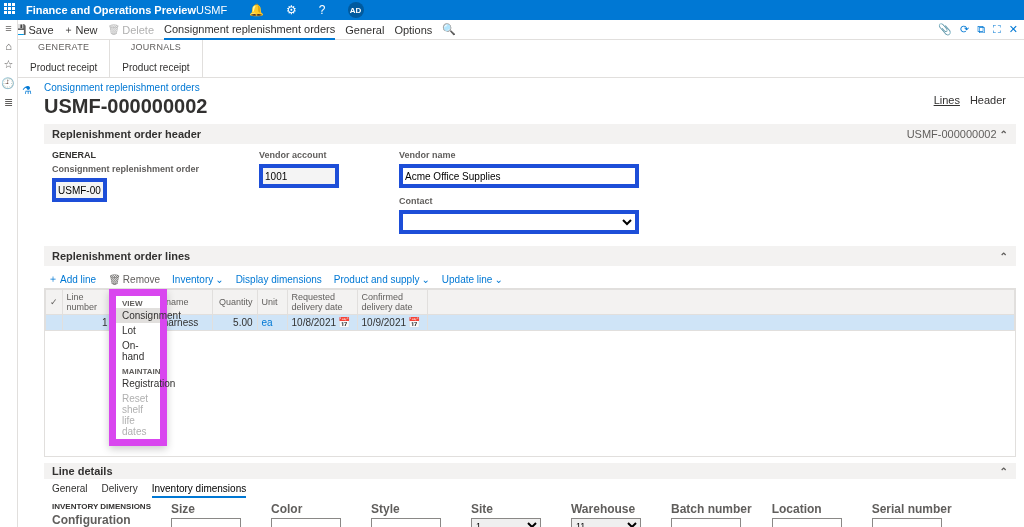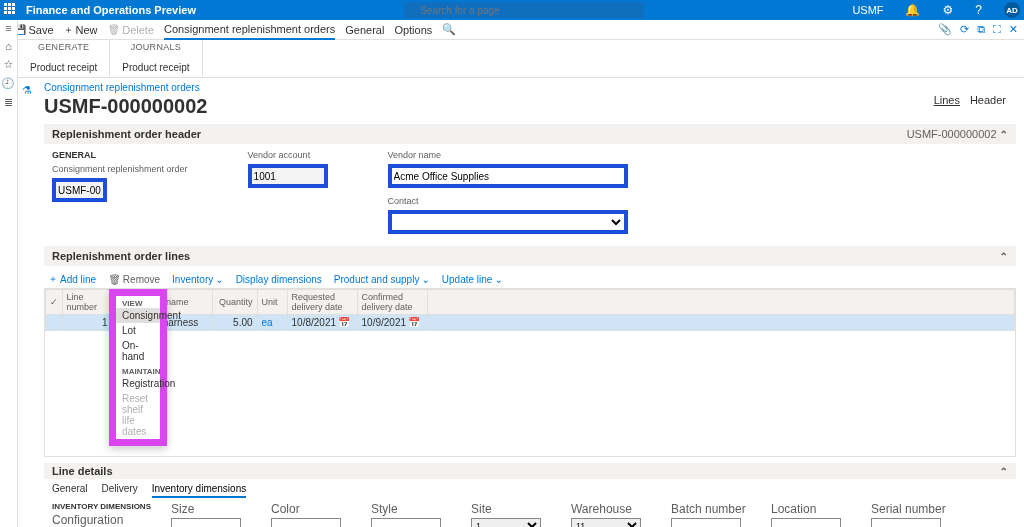--- a/index.html
+++ b/index.html
@@ -48,21 +48,21 @@
   .page-title { font-size: 20px; font-weight: 600; margin-top: 2px; }
 
   .tabs-right { position: absolute; right: 10px; top: 12px; font-size: 11px; display:flex; gap:10px;}
   .tabs-right span { cursor:pointer;}
   .tabs-right .act { text-decoration: underline; }
 
   .section-hdr { background: #f3f2f1; height: 20px; display:flex; align-items:center; justify-content:space-between; padding:0 8px; font-size:11px; font-weight:600; margin-top:6px;}
   .section-hdr .sub { font-weight:400; color:#605e5c;}
   .section-body { padding: 6px 8px; display:flex; gap: 60px; font-size:10px;}
   .fcol { display:flex; flex-direction:column; gap:4px;}
-  .flabel { color:#605e5c; font-size:9px;}
+  .flabel { color:#605e5c; font-size:9px;font-weight:bold;}
   .finput { height:24px; border:4px solid #1d4ed8; padding:0 2px; font-size:10px; background: #f4f4f4;}
   .gen-label{font-size:9px;font-weight:600;}
 
   .grid-toolbar { display:flex; gap:12px; padding:2px 4px; font-size:10px; color:#0078D4; margin-top:4px; border-bottom:1px solid #e1dfdd; position:relative;}
   .grid-toolbar span{cursor:pointer; display:flex; align-items:center; gap:2px;}
   .grid-toolbar .caret::after{content:"⌄"; font-size:10px;}
 
   table.grid { border-collapse: collapse; width: 100%; font-size:10px;}
   table.grid th { background:#f3f2f1; border:1px solid #e1dfdd; padding:2px 4px; font-weight:400; text-align:left; color:#605e5c; font-size:9px;}
   table.grid td { border:1px solid #e1dfdd; padding:2px 4px; height:16px;}
@@ -97,25 +97,20 @@
       <span></span>
       <span></span>
       <span></span>
       <span></span>
       <span></span>
       <span></span>
       <span></span>
       <span></span>
     </div>
   <div class="topbar-title">Finance and Operations Preview</div>
-  <div class="search-wrap">
-    <div class="search-container">
-      <input class="search-box" placeholder="Search for a page" style="">
-    </div>
-  </div>
   <div class="topbar-right">
     <span>USMF</span>
     <span class="frico">🔔</span>
     <span class="frico">⚙</span>
     <span class="frico">?</span>
     <div class="avatar">AD</div>
   </div>
 </div>
 
 <div class="leftrail">

